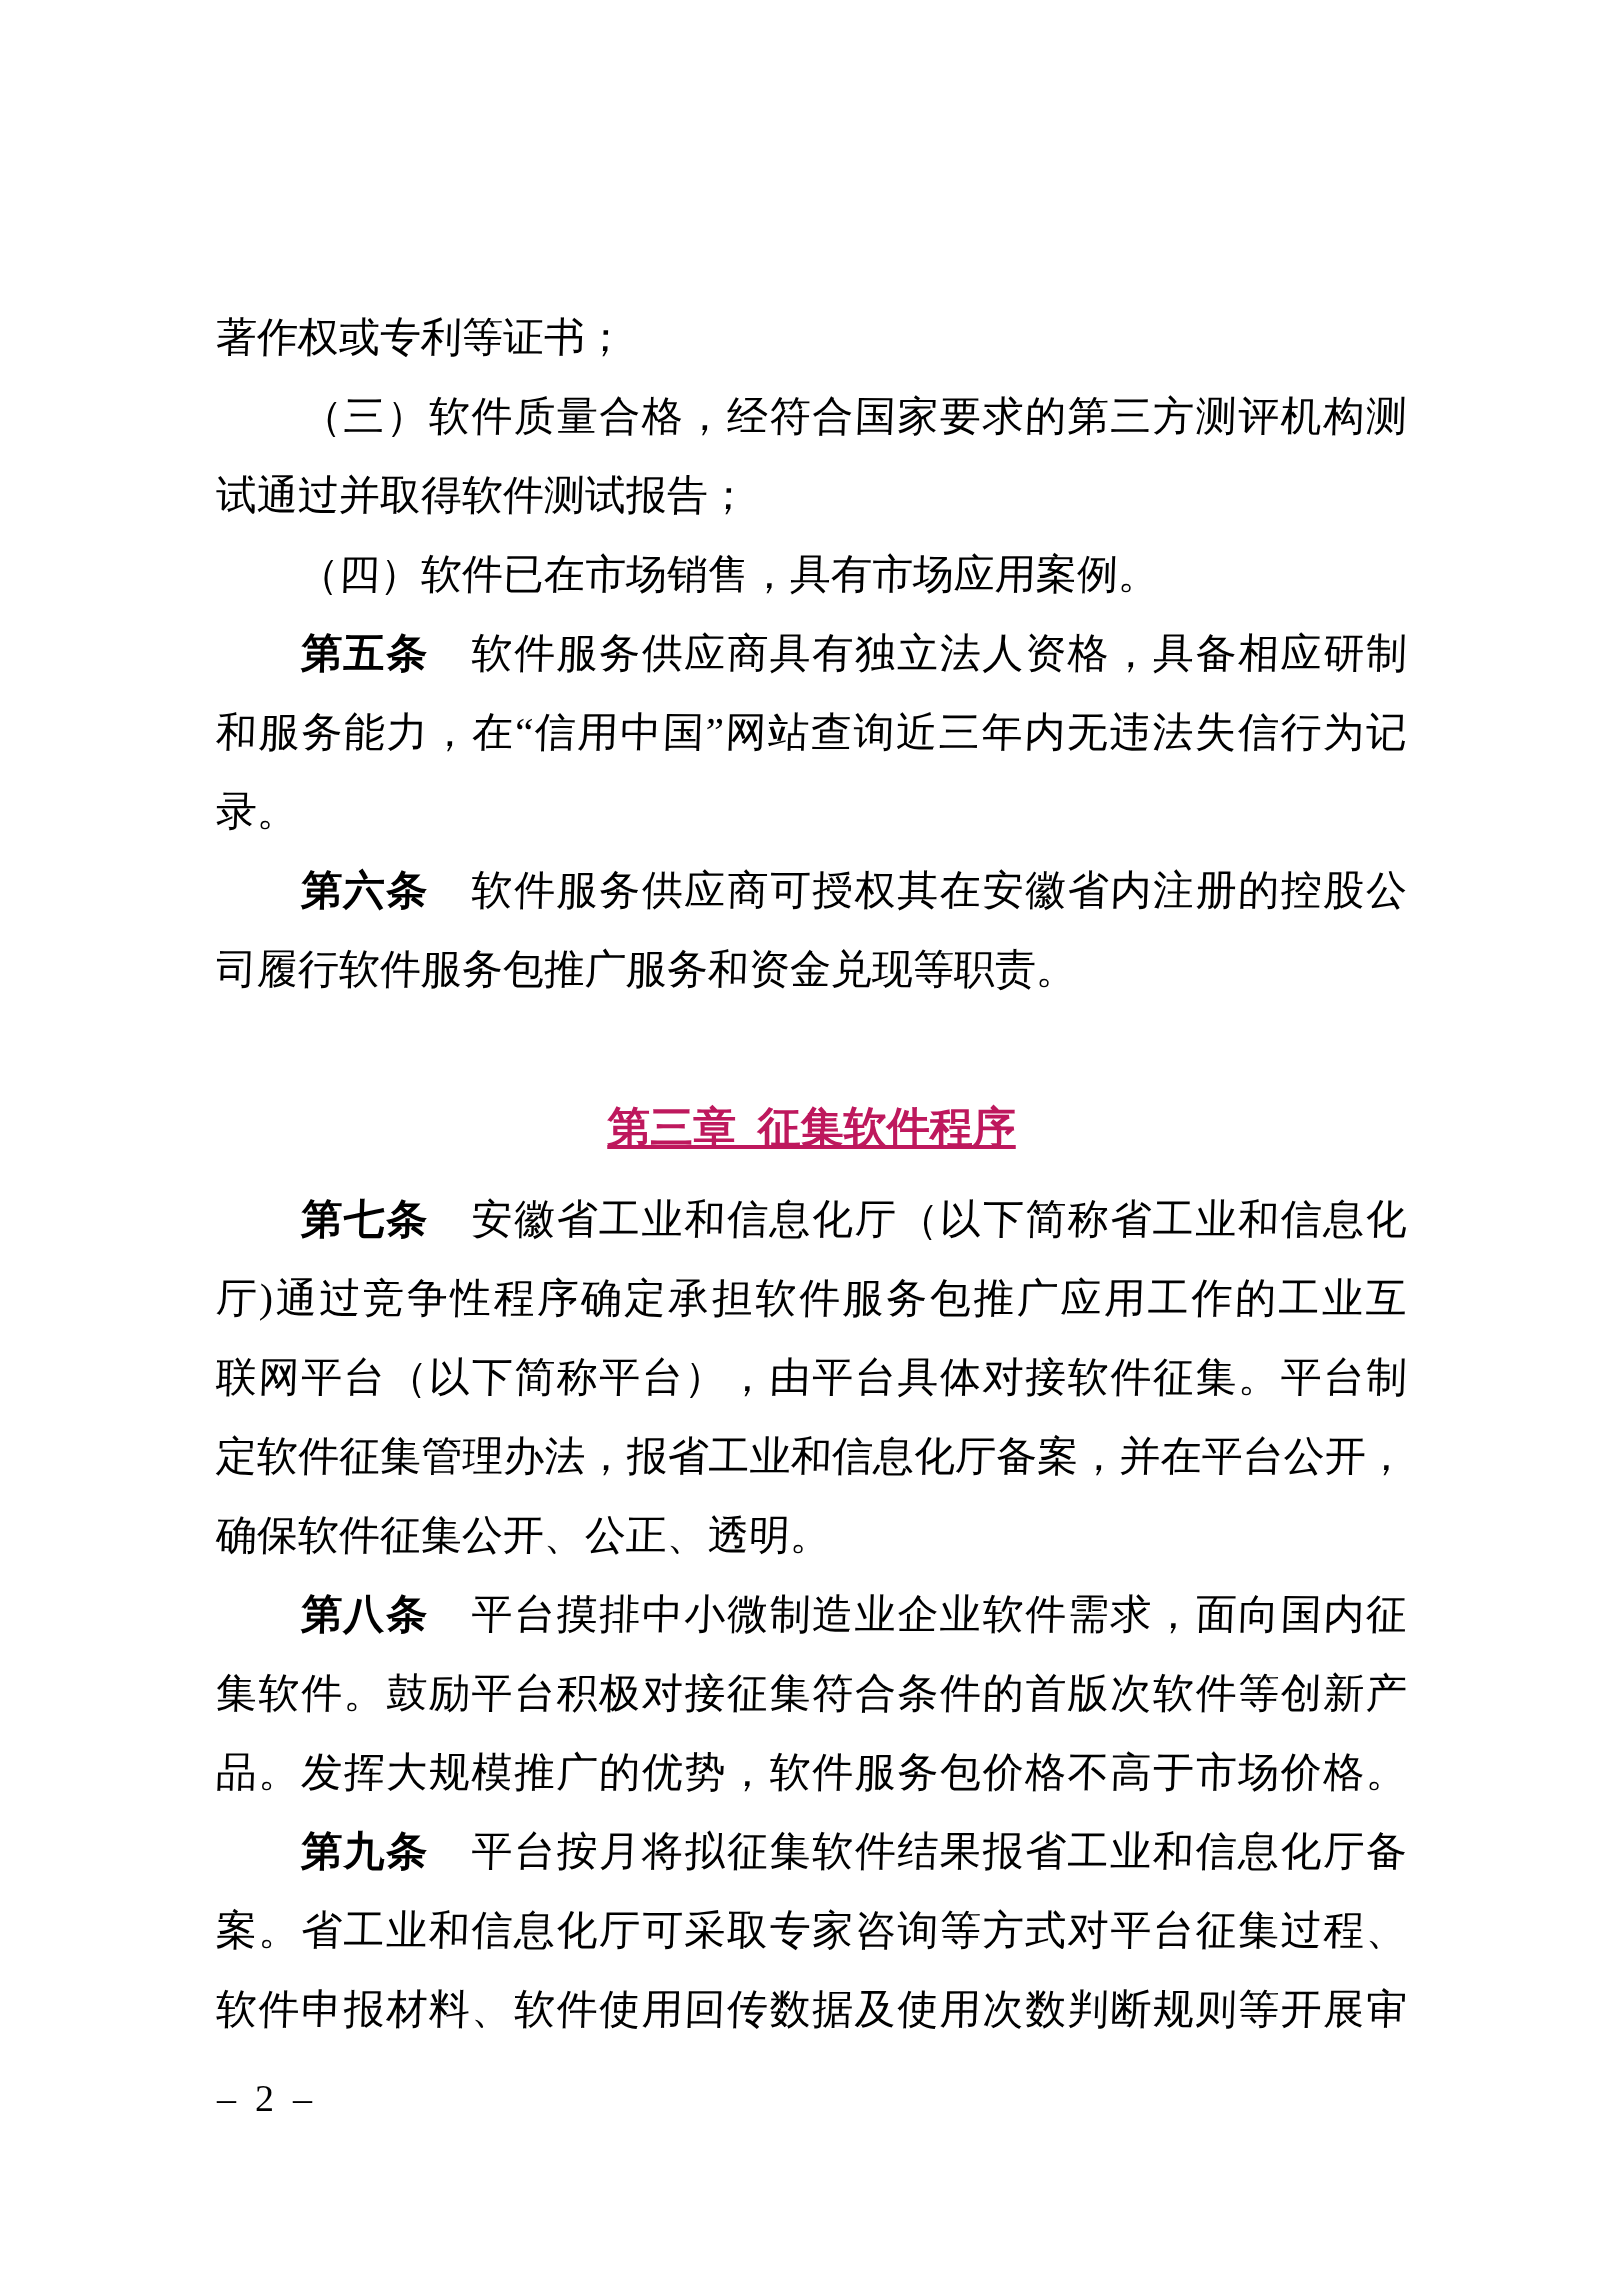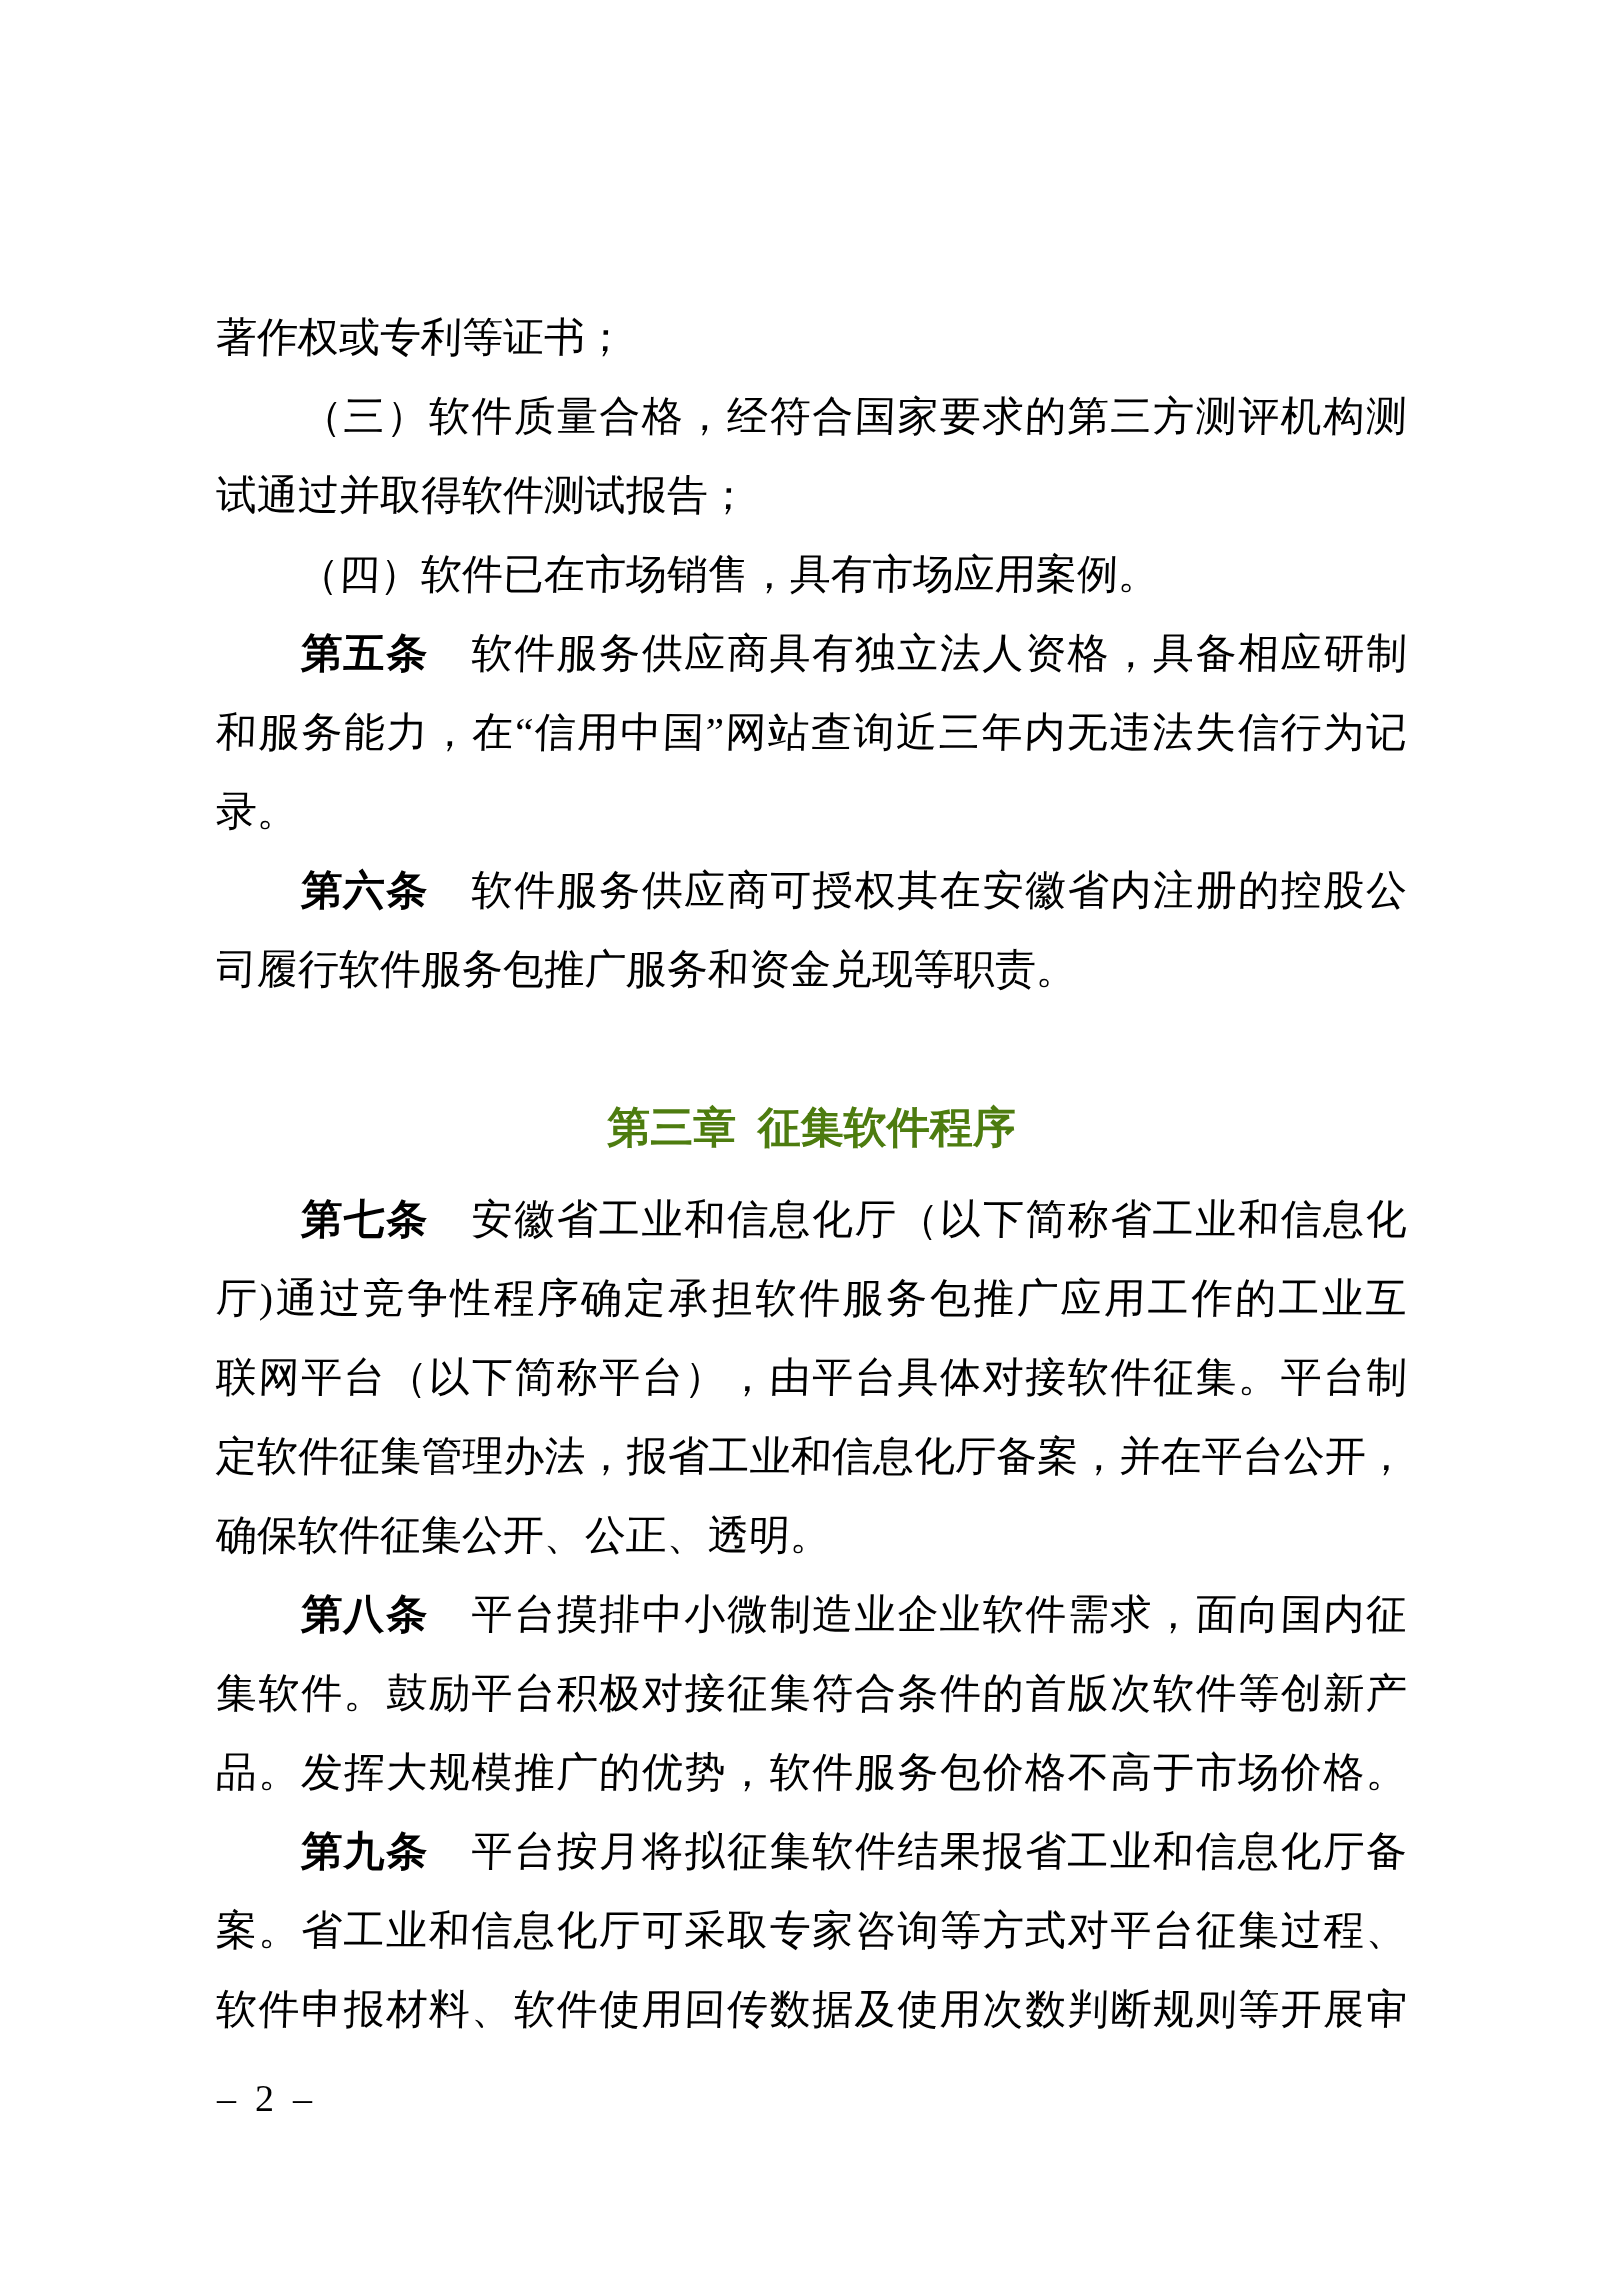--- a/index.html
+++ b/index.html
@@ -36,21 +36,22 @@
     text-justify: inter-character;
   }
   .art { font-weight: 700; }           
   .heading {
     font-family: "Liberation Sans", "DejaVu Sans", sans-serif;
     font-weight: 700;
     font-size: 43px;
     line-height: 79px;
     text-align: center;
     margin: 79px 0 13px 0;            
-    color: #4d7c0f;
+    color: #be185d;
+    text-decoration: underline;
   }
   .pagenum {
     position: absolute;
     left: 217px; top: 2079px;
     font-family: "Liberation Serif", "DejaVu Serif", serif;
     font-size: 38px;
     line-height: 39px;
     color: #000000;
   }
 </style>

